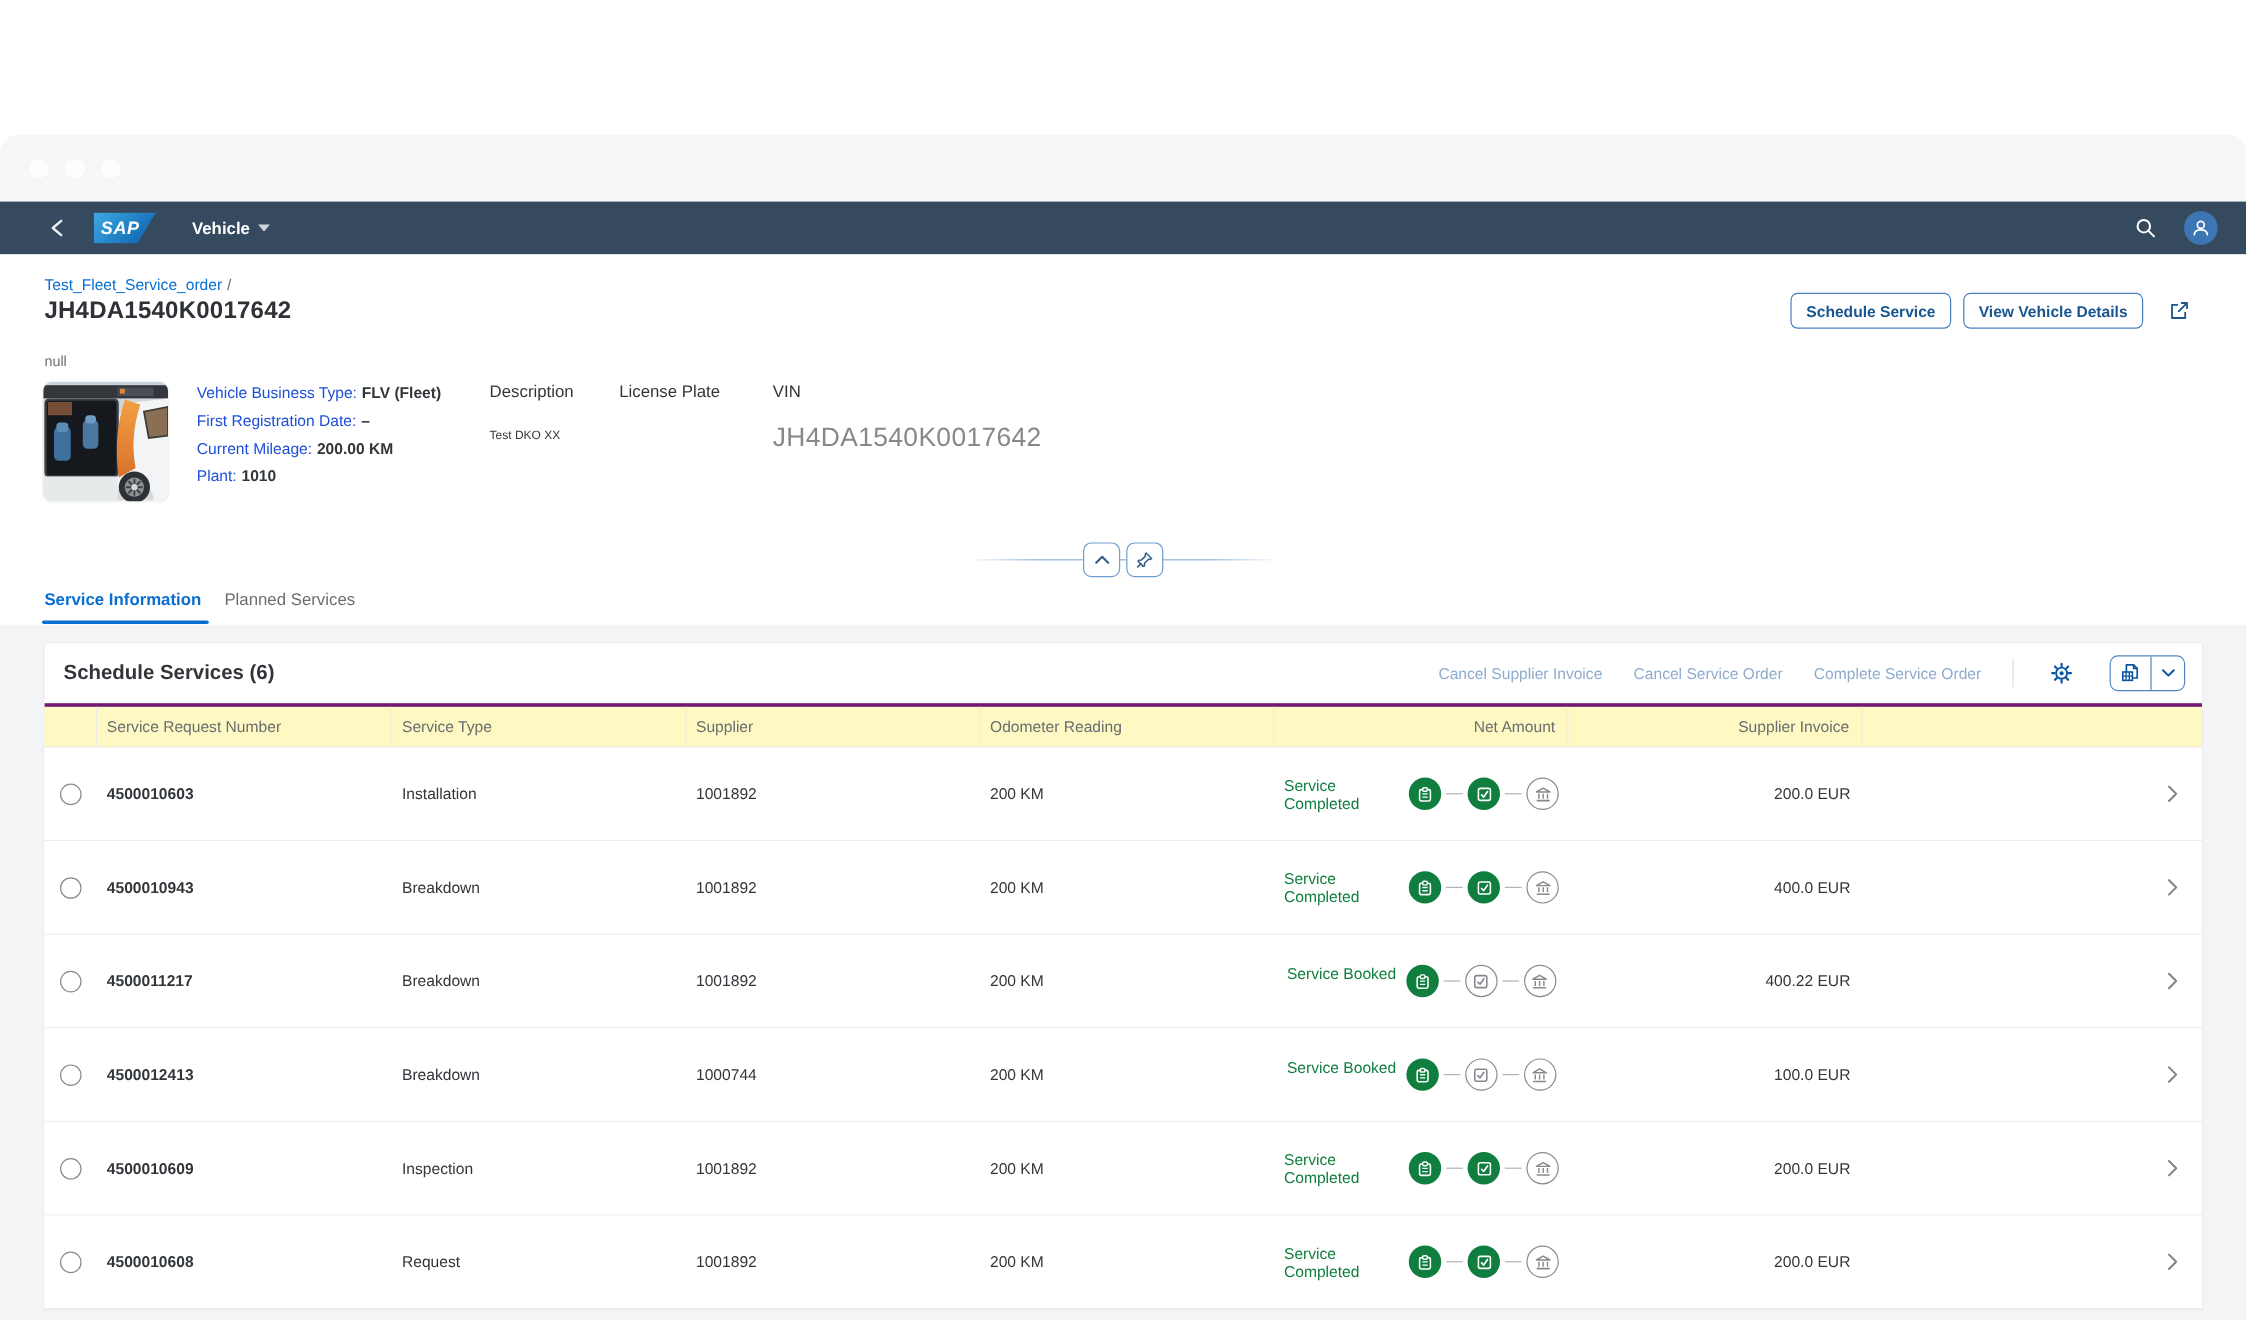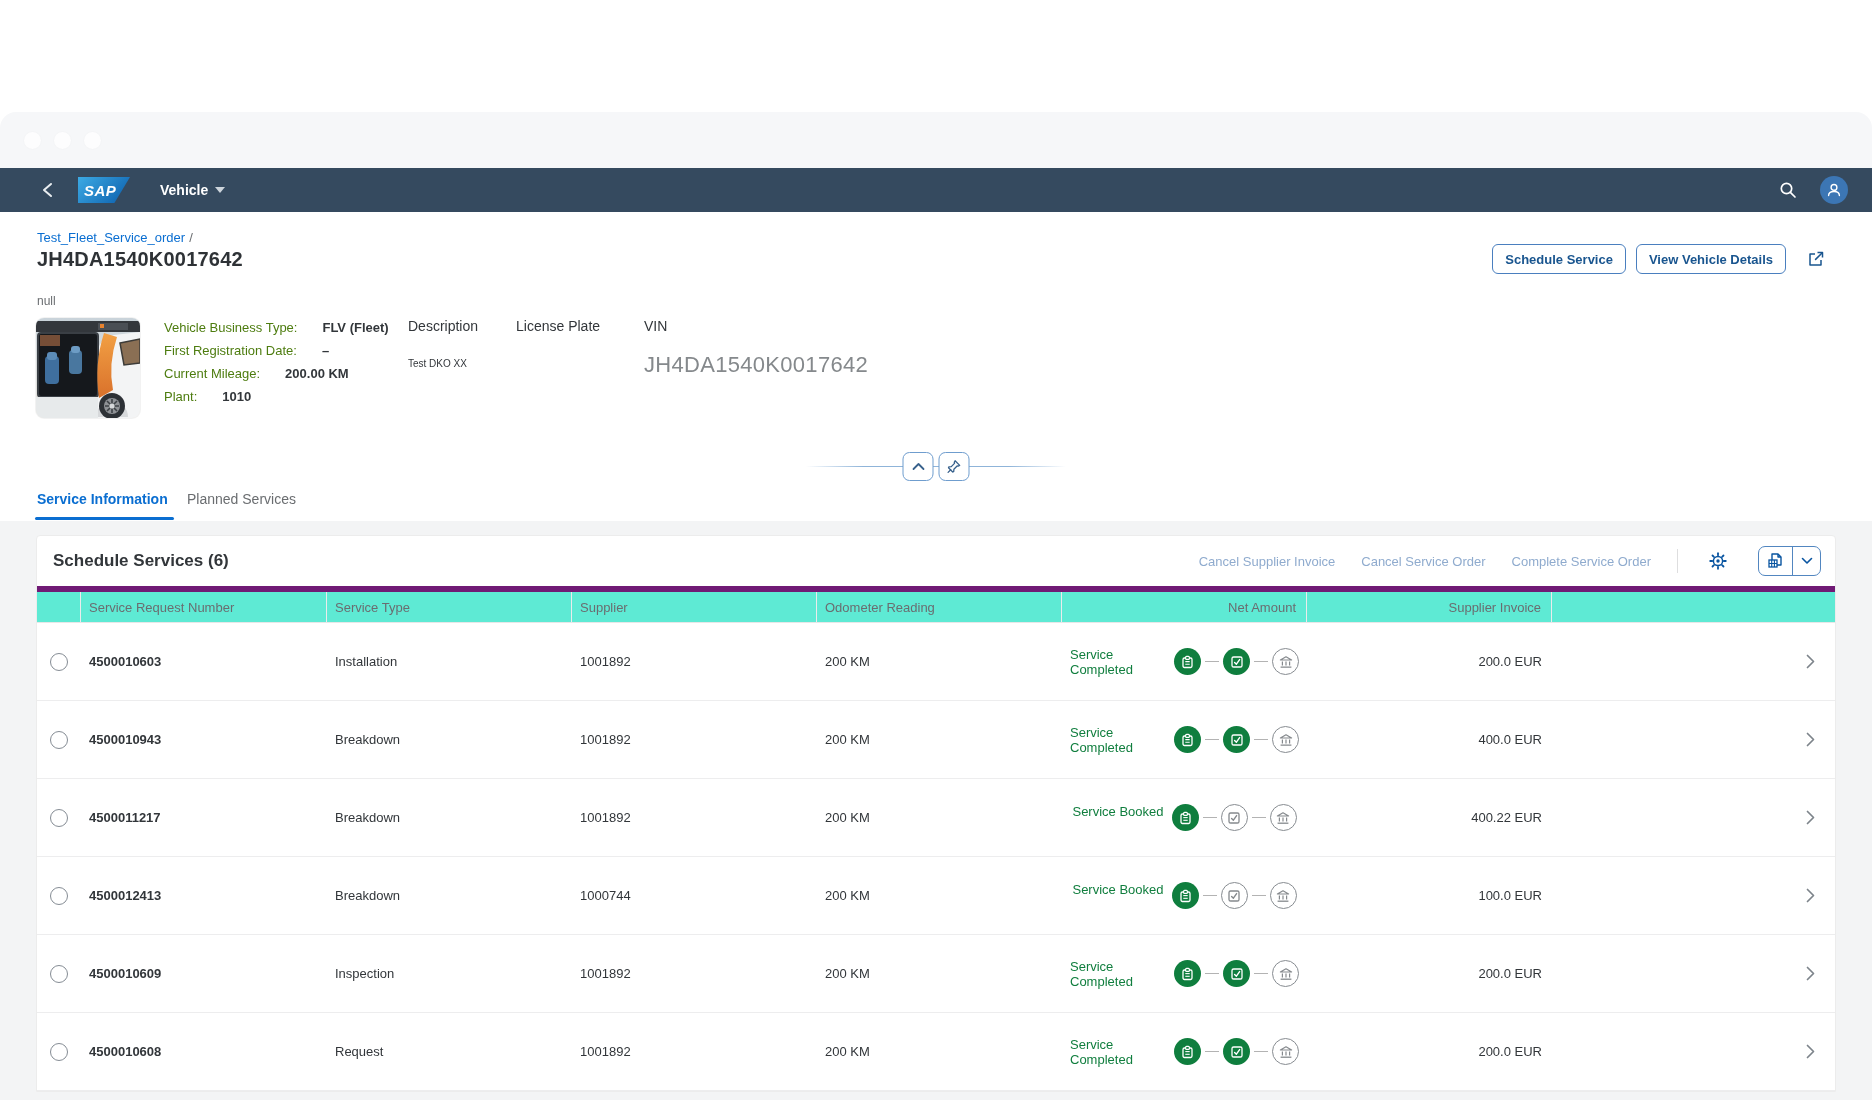--- a/index.html
+++ b/index.html
@@ -35,21 +35,21 @@
   .page-sub { position:absolute; left:37px; top:66px; font-size:12px; color:#6a6d70;margin-top:16px; }
 
   .hdr-actions { position:absolute; right:42px; top:32px; display:flex; align-items:center; gap:10px; }
   .btn { height:30px; padding:0 12px; background:#fff; border:1px solid #4a7fbf; border-radius:6px;
     color:#19558f; font-size:13px; font-weight:600; font-family:inherit; display:flex; align-items:center; cursor:pointer; }
   .share-btn { width:28px; height:28px; display:flex; align-items:center; justify-content:center; cursor:pointer; margin-left:6px; }
 
   .veh-img { position:absolute; left:36px; top:106px; width:104px; height:100px; border-radius:8px; overflow:hidden; box-shadow:0 0 0 1px rgba(0,0,0,.05); }
   .attrs { position:absolute; left:164px; top:108px; font-size:13px; }
   .attrs .row { display:flex; margin-bottom:8px; }
-  .attrs .lbl { color:#4d7c0f; margin-right:25px; }
+  .attrs .lbl { color:#1d4ed8; margin-right:4px; }
   .attrs .val { color:#32363a; font-weight:700; }
 
   .facet { position:absolute; top:106px; }
   .facet-desc { left:408px; }
   .facet-plate { left:516px; }
   .facet-vin { left:644px; }
   .facet .f-lbl { font-size:14px; color:#32363a; }
   .facet .f-val { font-size:10px; color:#32363a; margin-top:24px; }
   .facet .f-val-big { font-size:22px; color:#85898c; margin-top:18px; letter-spacing:.3px; }
 
@@ -76,21 +76,21 @@
   .card-title { font-size:17px; font-weight:600; color:#32363a; }
   .card-toolbar { margin-left:auto; display:flex; align-items:center; gap:26px; }
   .tb-link { font-size:13px; color:#8fabce; cursor:default; }
   .tb-sep { width:1px; height:24px; background:#dededf; }
   .icon-btn { width:28px; height:28px; display:flex; align-items:center; justify-content:center; cursor:pointer; }
   .split-btn { display:flex; height:30px; border:1px solid #5286c0; border-radius:7px; overflow:hidden; background:#fff; }
   .split-main { width:34px; display:flex; align-items:center; justify-content:center; border-right:1px solid #5286c0; cursor:pointer; }
   .split-arrow { width:27px; display:flex; align-items:center; justify-content:center; cursor:pointer; }
 
   .grid { display:grid; grid-template-columns:44px 246px 245px 245px 245px 245px 245px 232px 53px; align-items:center; }
-  .t-head { height:37px; background:#5eead4; border-top:6px solid #701a75; border-bottom:1px solid #e7e7e8; }
+  .t-head { height:37px; background:#fef9c3; border-top:3px solid #701a75; border-bottom:1px solid #e7e7e8; }
   .t-head .hc { font-size:13px; color:#6a6d70; padding:0 8px; height:100%; display:flex; align-items:center; border-right:1px solid #ebebec; }
   .t-head .hc:last-child { border-right:none; }
   .t-head .hc.right { justify-content:flex-end; padding-right:10px; }
 
   .t-row { height:78px; border-bottom:1px solid #ededee; background:#fff; cursor:pointer; }
   .t-row .c { font-size:13px; color:#32363a; padding:0 8px; }
   .t-row .c.right { text-align:right; padding-right:10px; }
   .c-radio { display:flex; justify-content:center; }
   .radio { width:18px; height:18px; border-radius:50%; border:1.5px solid #858c94; background:#fff; }
   .c-srn { font-weight:700; color:#2c2e30; }

